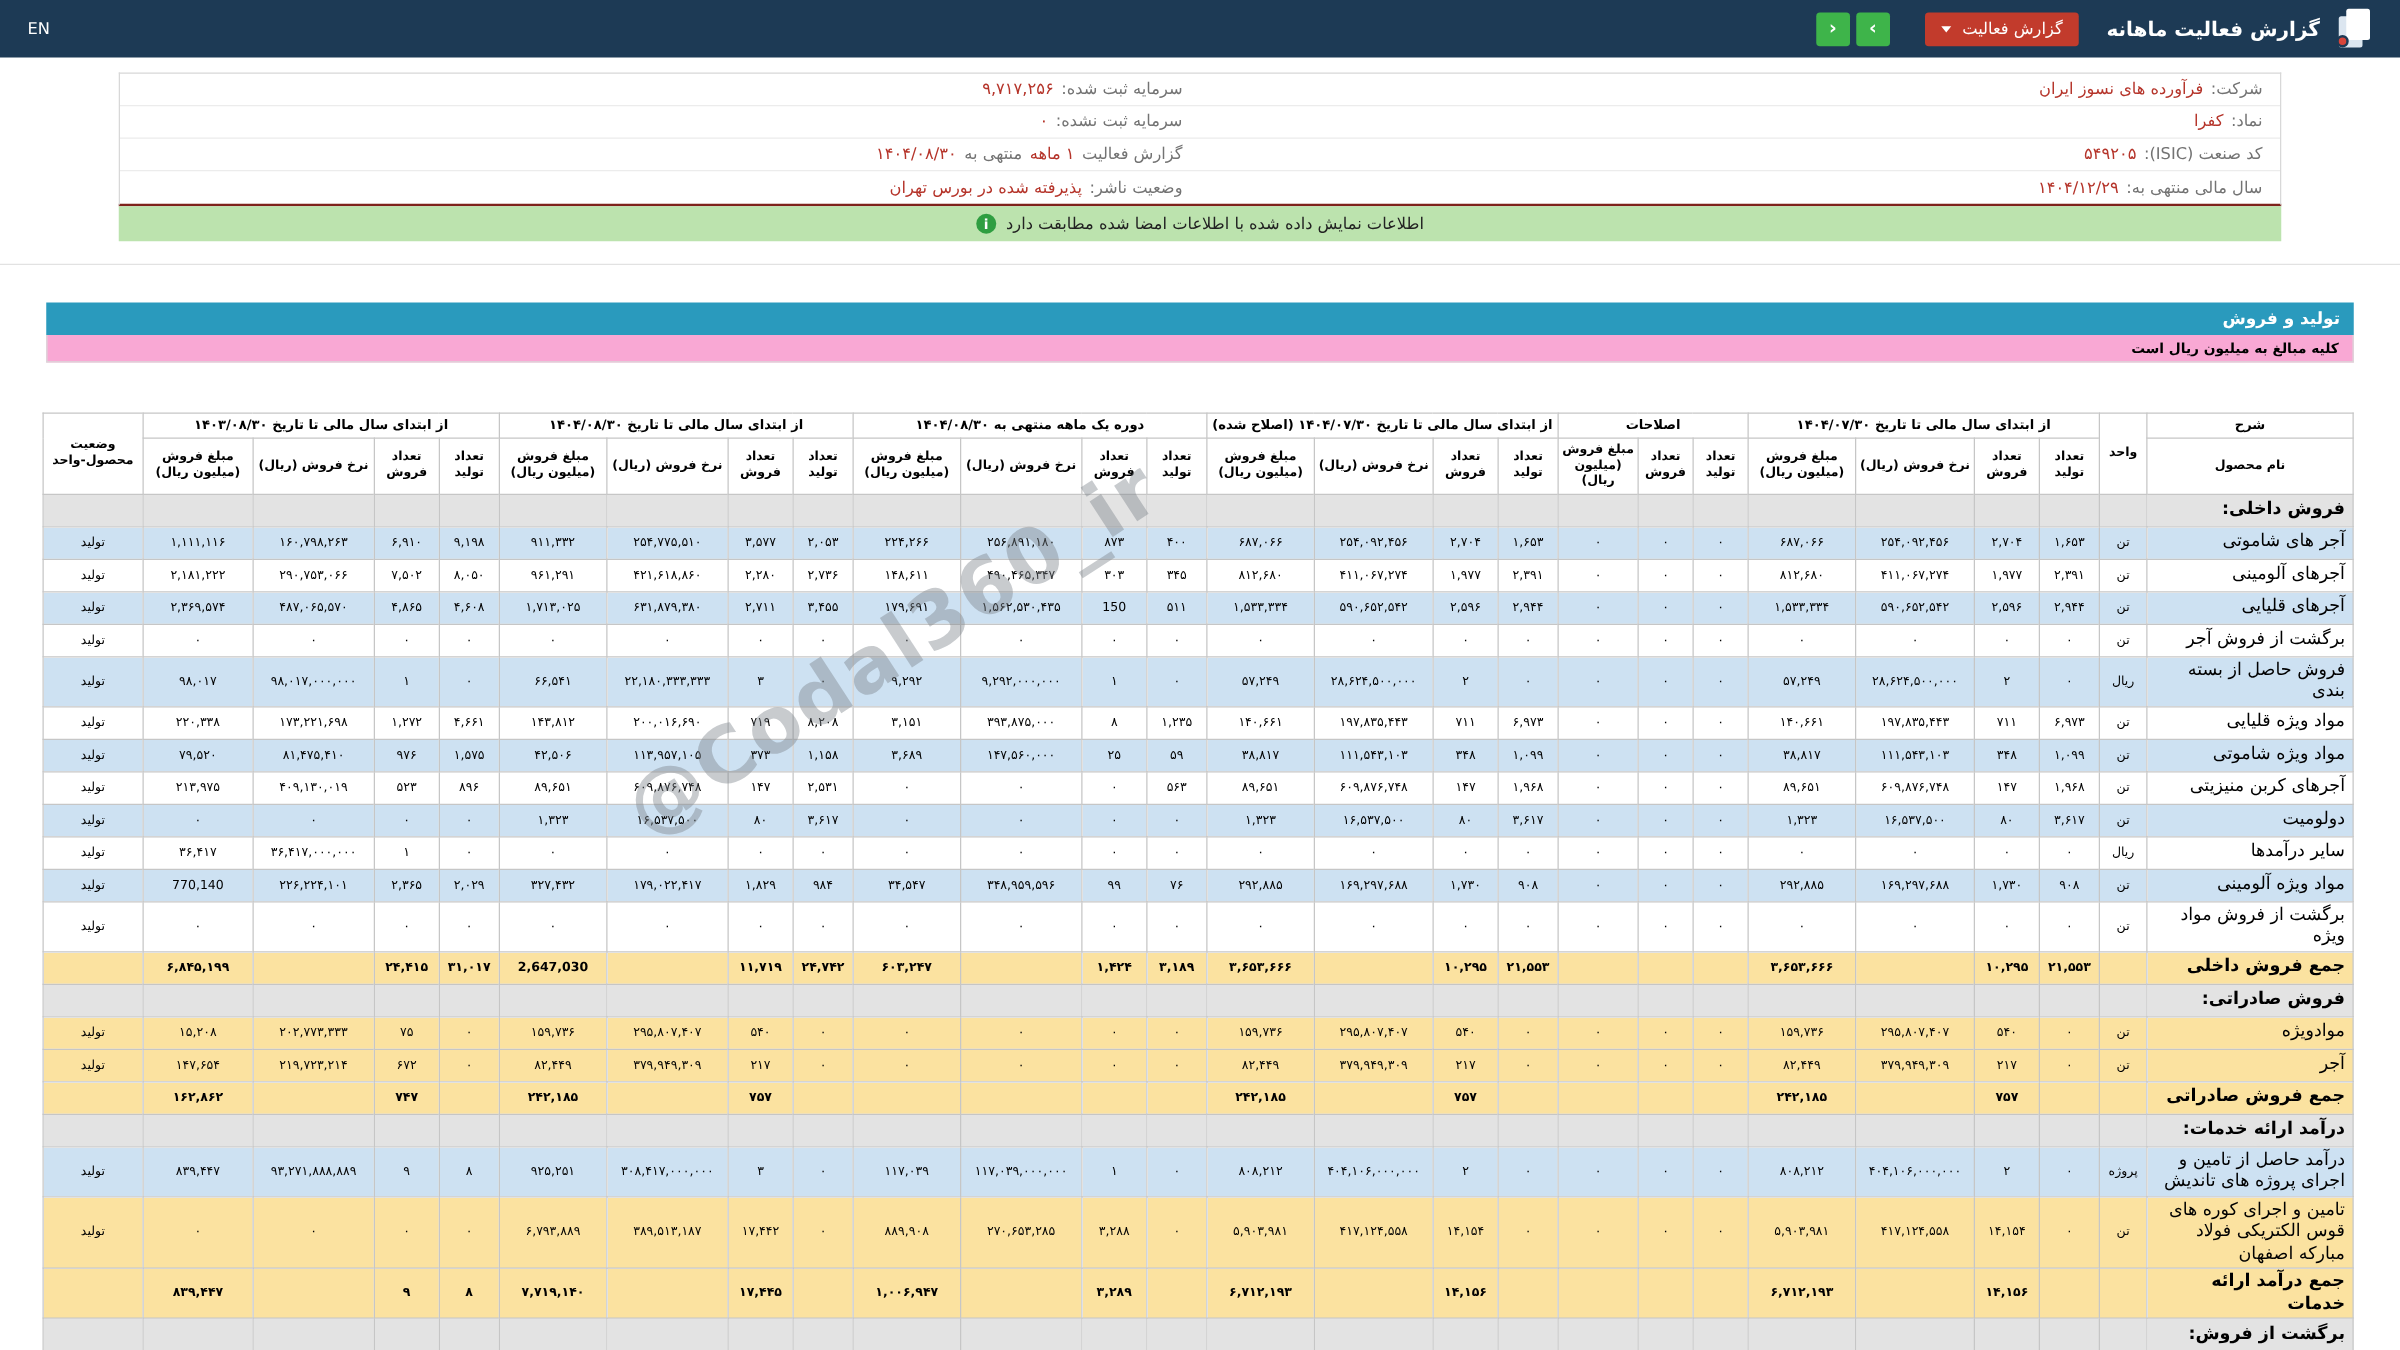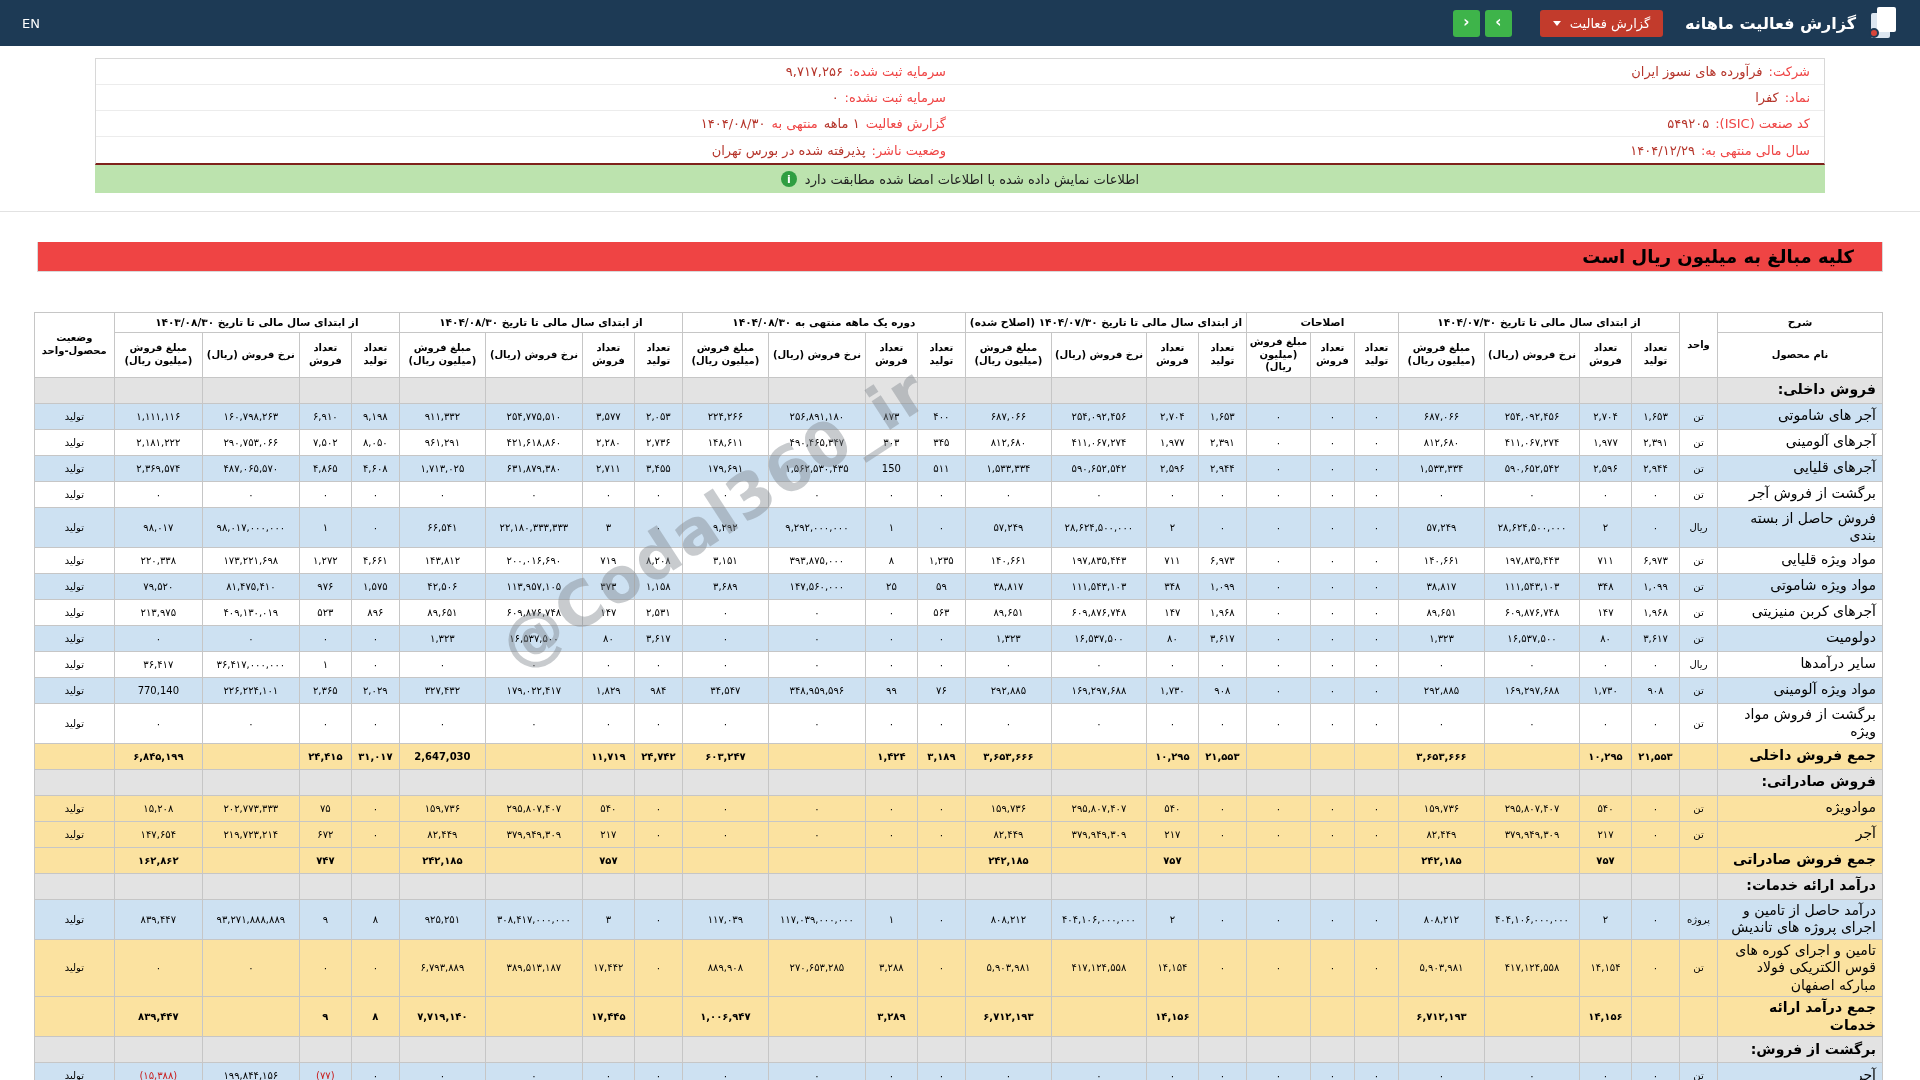--- a/index.html
+++ b/index.html
@@ -23,34 +23,34 @@
     font-size:15px;font-weight:bold;display:flex;align-items:center;justify-content:center;
     cursor:pointer;font-family:inherit;padding-bottom:2px}
   .en-link{margin-right:auto;color:#fff;font-size:13px;cursor:pointer}
   
   .info-wrap{margin:12px 95px 0}
   .info-grid{display:flex;border:1px solid #d8d8d8;border-bottom:2px solid #7e221b;background:#fff}
   .info-col{width:50%;display:flex;flex-direction:column}
   .info-row{display:flex;align-items:center;gap:6px;height:26px;padding:0 14px;
     border-bottom:1px solid #ececec;font-size:13px}
   .info-col .info-row:last-child{border-bottom:none}
-  .info-label{color:#ef4444}
+  .info-label{color:#737373}
   .info-value{color:#b5342a}
   .signed-bar{background:#bce3ae;height:28px;display:flex;align-items:center;justify-content:center;
     gap:8px;font-size:13px;color:#222}
   .info-icon{width:16px;height:16px;border-radius:50%;background:#2f9e41;color:#fff;font-size:11px;
     font-weight:bold;display:flex;align-items:center;justify-content:center;flex:0 0 auto}
   .amounts-note{width:fit-content;margin:16px auto 0 0;border:1px solid #4a4a4a;background:#fff;
     padding:5px 18px;font-size:12.5px;font-weight:bold}
   .divider{border:none;border-top:1px solid #e2e2e2;margin:18px 0 0}
   
   .main{margin:30px 37px 0;position:relative}
   .block-title{background:#2a9abd;color:#fff;font-size:13.5px;font-weight:bold;padding:5px 11px}
-  .block-sub{border:1px solid #d9d9d9;border-top:none;font-size:18px;font-weight:bold;
-    padding:4px 28px;background:#ef4444}
+  .block-sub{border:1px solid #d9d9d9;border-top:none;font-size:11px;font-weight:bold;
+    padding:4px 11px;background:#f9a8d4}
   table{width:100%;border-collapse:collapse;table-layout:fixed;margin-top:40px;background:#fff}
   th,td{border:1px solid #c6c6c6;text-align:center;vertical-align:middle;padding:2px 3px;overflow:hidden}
   th{font-size:10px;font-weight:bold;background:#fff;padding:3px 2px;line-height:1.25}
   th.grp{font-size:10.5px}
   td{font-size:10px;height:26px;white-space:nowrap}
   td.name{text-align:right;white-space:normal;padding:2px 6px;font-size:14px;line-height:1.25}
   tr.section td{background:#e3e3e3 !important}
   tr.section td.name{font-weight:bold}
   tr.total td{font-weight:bold}
   .tone-blue td{background:#cde1f2}
@@ -130,20 +130,21 @@
   </div>
   <div class="signed-bar">
     <span>اطلاعات نمایش داده شده با اطلاعات امضا شده مطابقت دارد</span>
     <span class="info-icon">i</span>
   </div>
 </section>
 
 <hr class="divider">
 
 <main class="main">
+  <div class="block-title">تولید و فروش</div>
   <div class="block-sub">کلیه مبالغ به میلیون ریال است</div>
   <table>
       <colgroup>
         <col style="width: 165px;">
         <col style="width: 38px;">
         <col style="width: 48px;">
         <col style="width: 52px;">
         <col style="width: 95px;">
         <col style="width: 86px;">
         <col style="width: 44px;">

